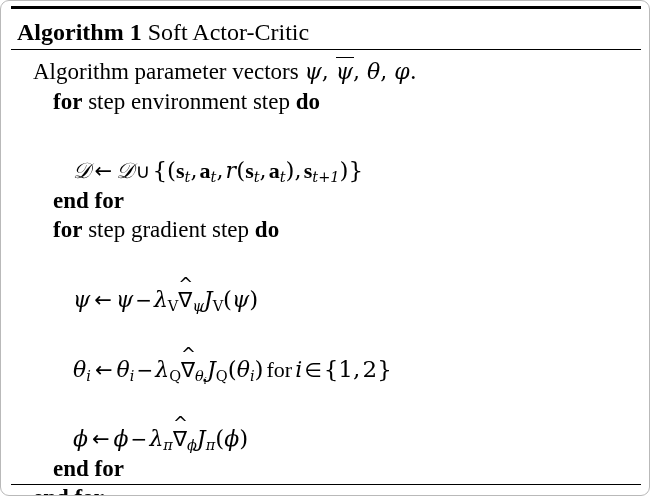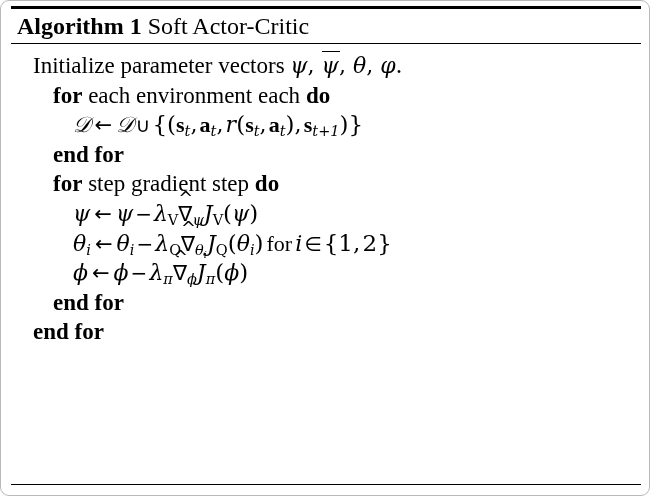--- a/index.html
+++ b/index.html
@@ -48,21 +48,21 @@
     left: 10px;
     top: 483px;
     width: 630px;
     height: 0;
     border-top: 1.6px solid #000;
   }
 
   .caption {
     font-size: 24px;
     line-height: 30px;
-    padding: 2px 0 2px 6px;
+    padding: 8px 0 2px 6px;
     white-space: nowrap;
   }
   .caption .kw {
     font-weight: bold;
   }
 
   .body-lines {
     padding-top: 7px;
   }
 
@@ -76,20 +76,21 @@
   .ind1 { padding-left: 42px; }
   .ind2 { padding-left: 62px; }
 
   .kw { font-weight: bold; }
 
   
   .math {
     font-family: "DejaVu Serif", "Liberation Serif", serif;
     font-style: italic;
     font-size: 22px;
+    margin-top: 40px;
   }
   .math .up { font-style: normal; }
   .math .bf {
     font-style: normal;
     font-weight: bold;
     font-family: "Liberation Serif", "DejaVu Serif", serif;
   }
   .math .cal {
     font-style: italic;
     font-family: "DejaVu Serif", serif;
@@ -166,28 +167,28 @@
 
     <div class="caption">
       <span class="kw">Algorithm 1</span><span>&nbsp;</span><span>Soft Actor-Critic</span>
     </div>
 
     <div class="rule-mid"></div>
 
     <div class="body-lines">
 
       <div class="line ind0">
-        <span>Initialize parameter vectors</span>
+        <span>Algorithm parameter vectors</span>
         <span class="math"><span>ψ</span><span class="up">,&nbsp;</span><span class="overbar">ψ</span><span class="up">,&nbsp;</span><span>θ</span><span class="up">,&nbsp;</span><span>φ</span><span class="up">.</span></span>
       </div>
 
 
       <div class="line ind1">
         <span class="kw">for</span>
-        <span>each environment each</span>
+        <span>step environment step</span>
         <span class="kw">do</span>
       </div>
 
 
 
       <div class="line ind2 math">
         <span class="cal">𝒟</span><span class="rel">←</span><span class="cal">𝒟</span><span class="op">∪</span><span class="paren">{(</span><span class="bf">s</span><sub>t</sub><span class="up">, </span><span class="bf">a</span><sub>t</sub><span class="up">, </span><span>r</span><span class="paren">(</span><span class="bf">s</span><sub>t</sub><span class="up">, </span><span class="bf">a</span><sub>t</sub><span class="paren">)</span><span class="up">, </span><span class="bf">s</span><sub>t+1</sub><span class="paren">)}</span>
       </div>
 
       <div class="line ind1">

